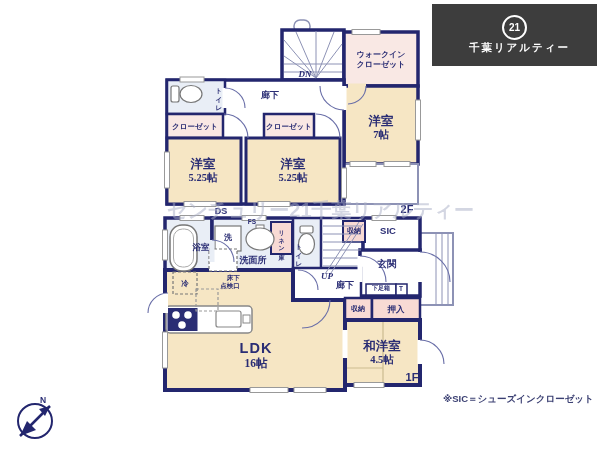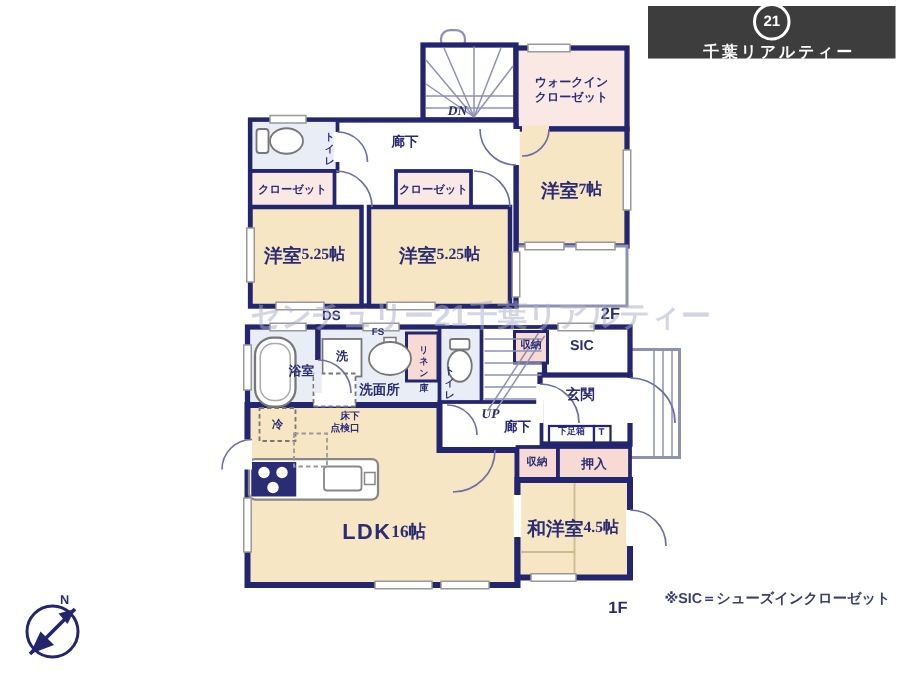--- a/index.html
+++ b/index.html
@@ -3,28 +3,28 @@
 <meta charset="utf-8">
 <style>
   html,body{margin:0;padding:0;background:#fff;}
   .canvas{position:relative;width:600px;height:450px;background:#fff;overflow:hidden;
           font-family:"Liberation Sans","DejaVu Sans",sans-serif;}
   .plan-svg{position:absolute;left:0;top:0;z-index:1;}
   .lbl{position:absolute;transform:translate(-50%,-50%);color:#2a2d74;font-weight:bold;
        white-space:pre-line;text-align:right;line-height:1.2;z-index:20;}
   .vert{writing-mode:vertical-rl;letter-spacing:1px;}
   .serif-it{font-family:"Liberation Serif","DejaVu Serif",serif;font-style:italic;}
-  .room-lbl{display:flex;flex-direction:row;align-items:center;gap:0;}
+  .room-lbl{display:flex;flex-direction:column;align-items:center;gap:0;}
   .rname{font-size:12.5px;}
   .rsize{font-size:10.5px;font-family:Liberation Serif, serif;}
   .big .rname{font-size:14.5px;letter-spacing:1px;}
   .big .rsize{font-size:11.5px;}
   .watermark{position:absolute;left:167px;top:197px;z-index:30;font-size:20px;font-weight:bold;
              color:#a9aec6;opacity:.5;letter-spacing:0;white-space:nowrap;pointer-events:none;}
-  .logo{position:absolute;left:432px;top:4px;width:165px;height:35px;background:#3d3d3d;
+  .logo{position:absolute;left:432px;top:4px;width:165px;height:62px;background:#3d3d3d;
         color:#fff;z-index:40;display:flex;flex-direction:column;justify-content:center;
         align-items:center;gap:1px;}
   .logo-row{display:flex;align-items:center;gap:6px;}
   .logo-badge{width:21px;height:21px;border:2.5px solid #fff;border-radius:50%;display:flex;
               align-items:center;justify-content:center;font-size:10px;font-weight:bold;}
   .logo-brand{font-size:16.5px;font-weight:bold;letter-spacing:1px;}
   .logo-company{font-size:10.5px;font-weight:bold;letter-spacing:2px;margin-left:10px;}
   .note{position:absolute;left:443px;top:393px;font-size:9.5px;font-weight:bold;
         color:#3a3f72;z-index:40;}
   .compass{position:absolute;left:6px;top:392px;z-index:40;}
@@ -228,21 +228,21 @@
   <div class="lbl" style="left:358px;top:309px;font-size:7px">収納</div>
   <div class="lbl" style="left:396px;top:309px;font-size:8.5px">押入</div>
   <div class="lbl room-lbl big" style="left:256px;top:356px">
     <span class="rname">LDK</span>
     <span class="rsize">16帖</span>
   </div>
   <div class="lbl room-lbl" style="left:382px;top:353px">
     <span class="rname">和洋室</span>
     <span class="rsize">4.5帖</span>
   </div>
-  <div class="lbl" style="left:412px;top:406px;font-size:11px">1F</div>
+  <div class="lbl" style="left:412px;top:378px;font-size:11px">1F</div>
 
   <div class="watermark">センチュリー21千葉リアルティー</div>
 
   <div class="logo">
     <div class="logo-row">
       <span class="logo-badge">21</span>
     </div>
     <div class="logo-company">千葉リアルティー</div>
   </div>
 

